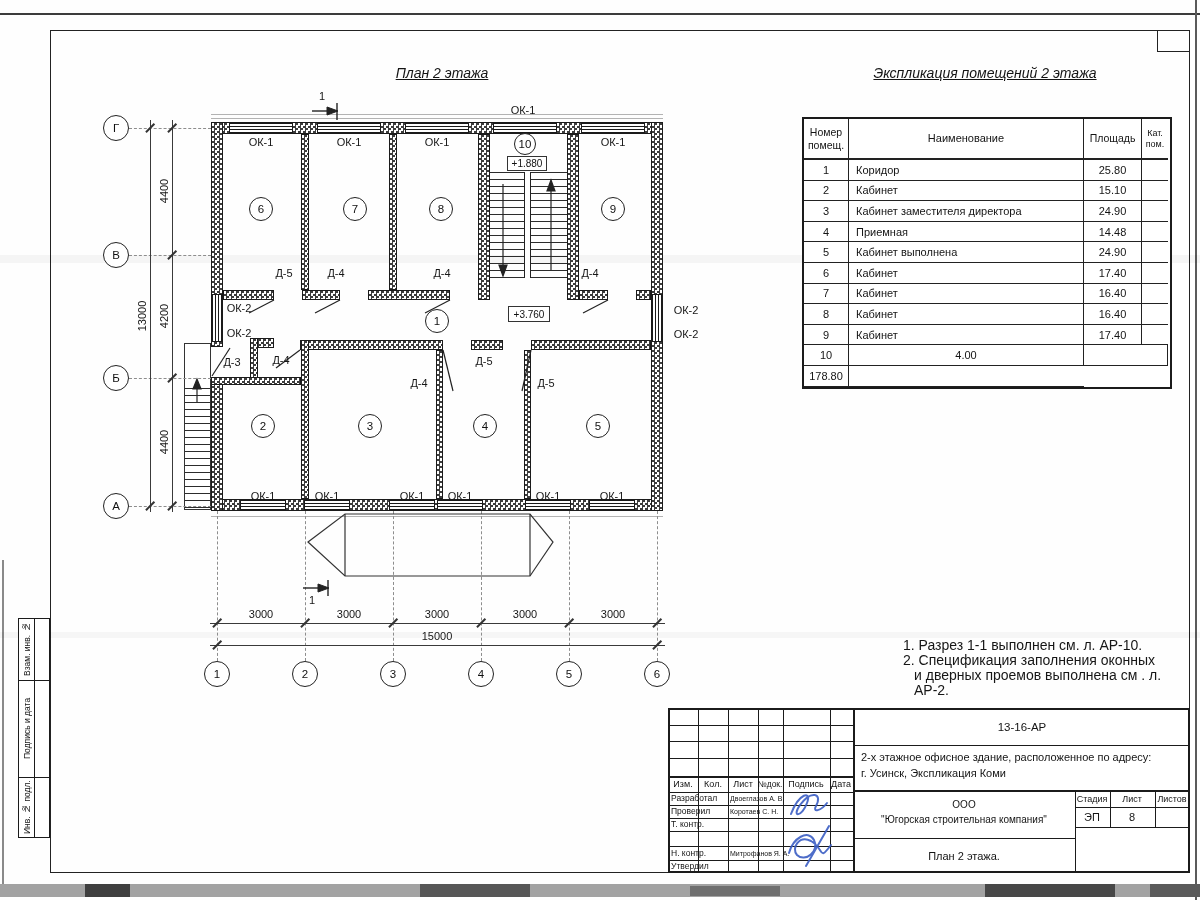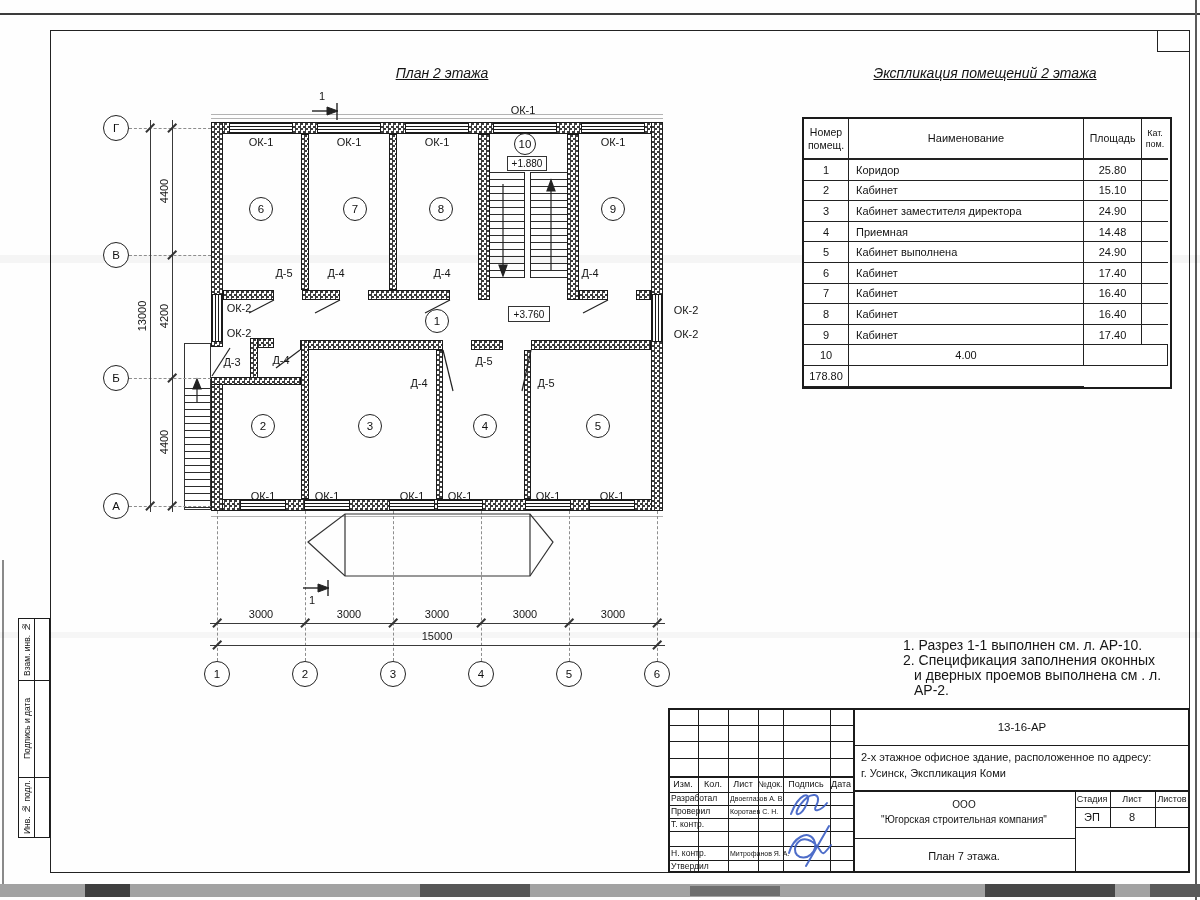--- a/index.html
+++ b/index.html
@@ -426,21 +426,21 @@
   <div class="tbt" style="left:730px;top:798px;transform:translate(0,-50%);font-size:7px;">Двоеглазов А. В.</div>
   <div class="tbt" style="left:730px;top:811px;transform:translate(0,-50%);font-size:7px;">Коротаев С. Н.</div>
   <div class="tbt" style="left:730px;top:853px;transform:translate(0,-50%);font-size:7px;">Митрофанов Я. А.</div>
 
   <div class="tbt" style="left:1022px;top:727px;font-size:11.5px;">13-16-АР</div>
   <div class="tbt" style="left:861px;top:757px;transform:translate(0,-50%);font-size:11px;">2-х этажное офисное здание, расположенное по адресу:</div>
   <div class="tbt" style="left:861px;top:773px;transform:translate(0,-50%);font-size:11px;">г. Усинск, Экспликация Коми</div>
 
   <div class="tbt" style="left:964px;top:804px;font-size:10px;">ООО</div>
   <div class="tbt" style="left:964px;top:819px;font-size:10px;">"Югорская строительная компания"</div>
-  <div class="tbt" style="left:964px;top:856px;font-size:11px;">План 7 этажа.</div>
+  <div class="tbt" style="left:964px;top:856px;font-size:11px;">План 2 этажа.</div>
 
   <div class="tbt" style="left:1092px;top:799px;">Стадия</div>
   <div class="tbt" style="left:1132px;top:799px;">Лист</div>
   <div class="tbt" style="left:1172px;top:799px;">Листов</div>
   <div class="tbt" style="left:1092px;top:817px;font-size:11px;">ЭП</div>
   <div class="tbt" style="left:1132px;top:817px;font-size:11px;">8</div>
 
   <div class="a" style="left:18px;top:618px;width:32px;height:220px;border:1.5px solid #1b1b1b;background:#fff;z-index:4;"></div>
   <div class="tbl" style="left:34px;top:618px;width:1px;height:220px;z-index:4;"></div>
   <div class="tbl" style="left:18px;top:680px;width:32px;height:1px;z-index:4;"></div>

